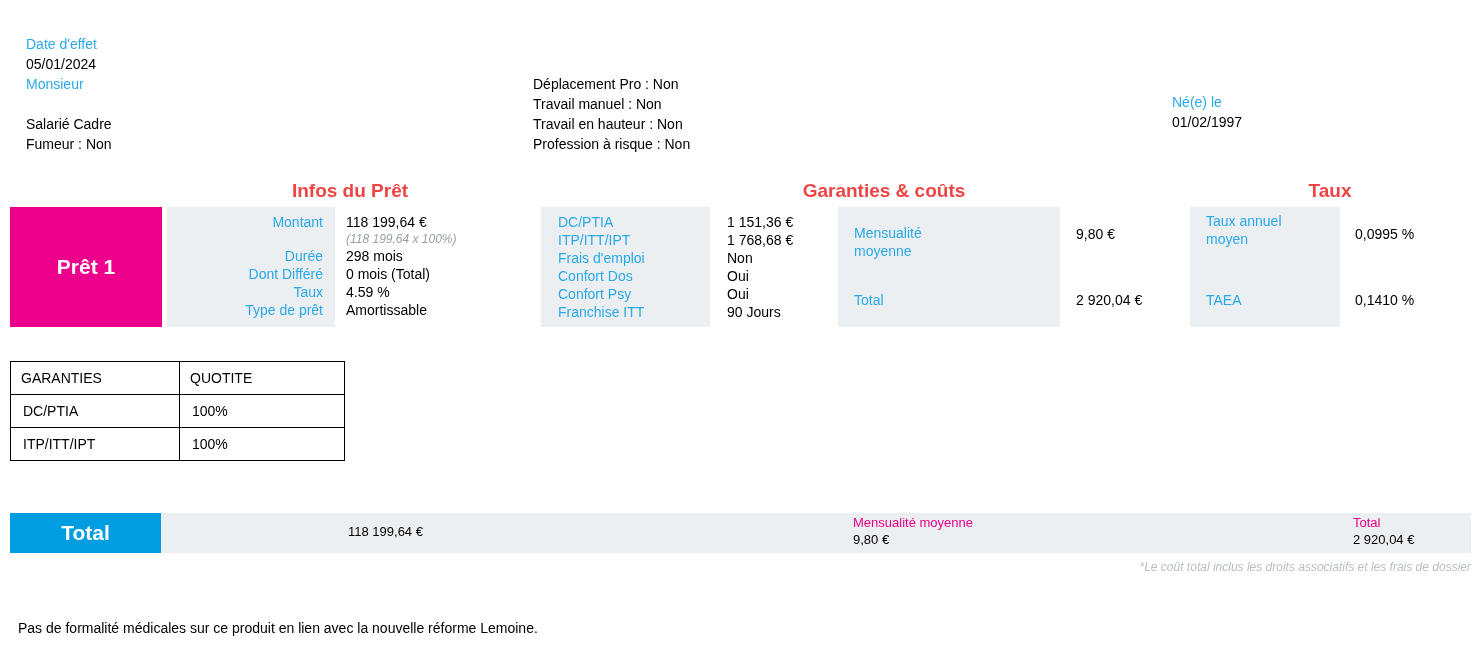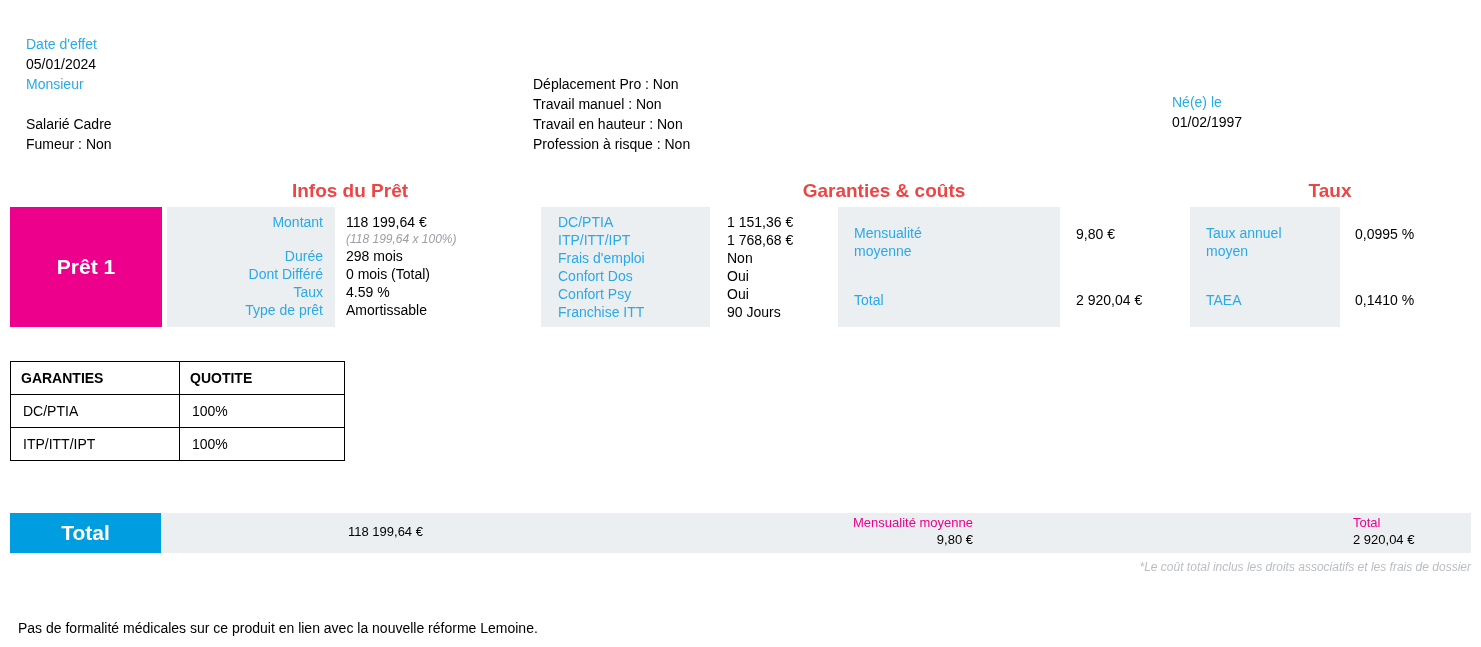--- a/index.html
+++ b/index.html
@@ -85,21 +85,21 @@
     font-size: 14px;
   }
   table.quotite td, table.quotite th {
     border: 1px solid #000000;
     padding: 8px 10px 8px 12px;
     text-align: left;
     font-size: 14px;
     white-space: nowrap;
   }
   table.quotite th {
-    font-weight: bold;
+    font-weight: normal;
     padding-left: 10px;
   }
   table.quotite td.c0, table.quotite th.c0 { width: 146px; }
   table.quotite td.c1, table.quotite th.c1 { width: 142px; }
 
   
   .total-blue {
     background: #009ee0;
     color: #ffffff;
     font-size: 21px;
@@ -221,21 +221,21 @@
   <div class="kv-label">Mensualité</div>
   <div class="kv-label">moyenne</div>
 </div>
 <div class="abs kv-label" style="left:854px; top:291px;">Total</div>
 
 <div class="abs kv-value" style="left:1076px; top:225px;">9,80 €</div>
 <div class="abs kv-value" style="left:1076px; top:291px;">2 920,04 €</div>
 
 <div class="abs grey-panel" style="left:1190px; top:207px; width:150px; height:120px;"></div>
 
-<div class="abs" style="left:1206px; top:224px;">
+<div class="abs" style="left:1206px; top:212px;">
   <div class="kv-label">Taux annuel</div>
   <div class="kv-label">moyen</div>
 </div>
 <div class="abs kv-label" style="left:1206px; top:291px;">TAEA</div>
 
 <div class="abs kv-value" style="left:1355px; top:225px;">0,0995 %</div>
 <div class="abs kv-value" style="left:1355px; top:291px;">0,1410 %</div>
 
 <table class="quotite abs" style="left:10px; top:361px;">
   <thead>
@@ -255,21 +255,21 @@
     </tr>
   </tbody>
 </table>
 
 <div class="abs total-strip" style="left:10px; top:513px; width:1461px; height:40px;"></div>
 <div class="abs total-blue" style="left:10px; top:513px; width:151px; height:40px;">
   <span>Total</span>
 </div>
 <div class="abs total-value" style="left:348px; top:523px;">118 199,64 €</div>
 
-<div class="abs" style="left:853px; top:514px;text-align:right;">
+<div class="abs" style="left:853px; top:514px;">
   <div class="magenta-label">Mensualité moyenne</div>
   <div class="total-value">9,80 €</div>
 </div>
 
 <div class="abs" style="left:1353px; top:514px;">
   <div class="magenta-label">Total</div>
   <div class="total-value">2 920,04 €</div>
 </div>
 
 <div class="abs footnote" style="left:671px; top:559px; width:800px;">

